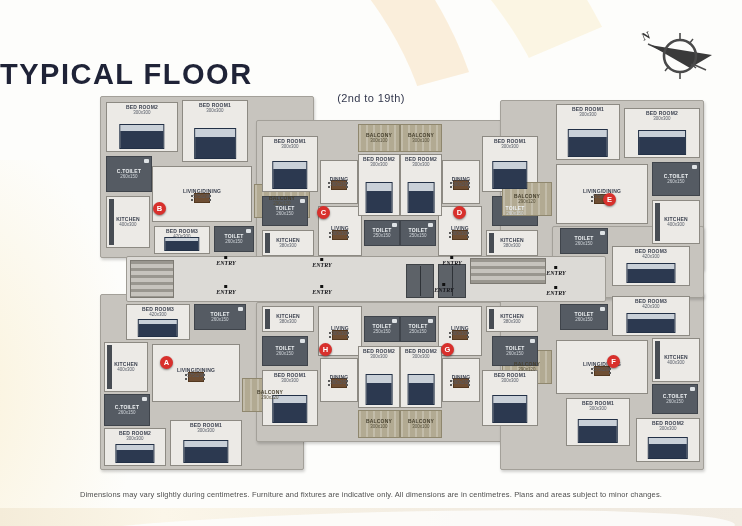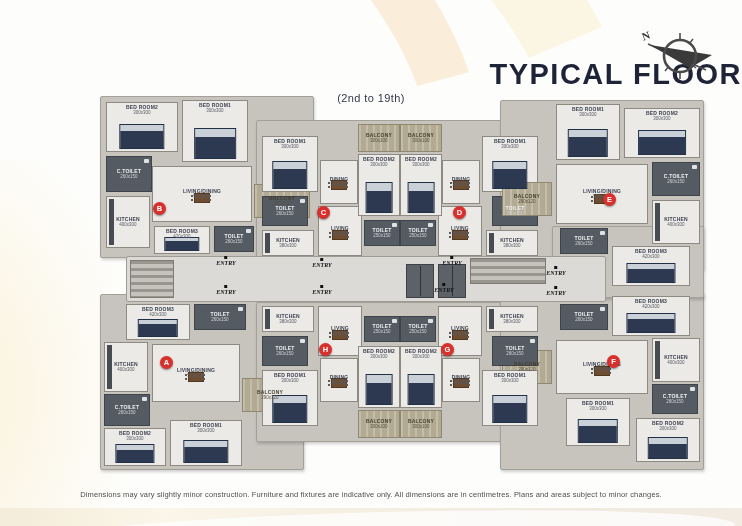--- a/index.html
+++ b/index.html
@@ -16,21 +16,21 @@
   .swirl-c{top:160px;left:-190px;width:330px;height:520px;
            background:radial-gradient(ellipse at 35% 45%,rgba(247,230,182,0.55),rgba(247,230,182,0) 70%);}
   .swirl-d{top:380px;left:-60px;width:180px;height:160px;border-radius:50%;
            border:22px solid rgba(240,214,150,0.35);border-top-color:transparent;border-right-color:transparent;
            transform:rotate(-15deg);}
   .bottom-strip{position:absolute;left:0;right:0;bottom:0;height:18px;
            background:linear-gradient(90deg,#f4ecd9 0%,#fbf6e9 22%,#f5efe3 48%,#efe9df 75%,#f2ece2 100%);}
   .bottom-swoosh{position:absolute;left:4%;bottom:-30px;width:95%;height:44px;background:#fdfdfb;
            border-radius:50%;transform:rotate(-1.5deg);opacity:.85;}
   
-  .title{position:absolute;top:58px;left:0;width:742px;text-align:right;
+  .title{position:absolute;top:58px;left:0;width:742px;text-align:left;
          font-size:29px;font-weight:800;letter-spacing:1.5px;color:#1f2337;}
   .subtitle{position:absolute;top:92px;left:0;width:742px;text-align:center;
          font-size:11px;color:#33384d;letter-spacing:.4px;}
   .compass{position:absolute;top:22px;left:638px;width:84px;height:70px;}
   
   .disclaimer{position:absolute;top:490px;left:0;width:742px;text-align:center;
          font-size:7.5px;color:#4f4f4f;letter-spacing:.15px;}
   
   #plan-layer{position:absolute;inset:0;}
   #plan-layer > div{position:absolute;box-sizing:border-box;}
@@ -532,16 +532,16 @@
       <div class="badge" style="left: 160px; top: 356px;">A</div>
       <div class="badge" style="left: 153px; top: 202px;">B</div>
       <div class="badge" style="left: 317px; top: 206px;">C</div>
       <div class="badge" style="left: 453px; top: 206px;">D</div>
       <div class="badge" style="left: 603px; top: 193px;">E</div>
       <div class="badge" style="left: 607px; top: 355px;">F</div>
       <div class="badge" style="left: 441px; top: 343px;">G</div>
       <div class="badge" style="left: 319px; top: 343px;">H</div>
     </div>
 
-  <div class="disclaimer">Dimensions may vary slightly minor construction. Furniture and fixtures are indicative only. All dimensions are in centimetres. Plans and areas subject to minor changes.</div>
+  <div class="disclaimer">Dimensions may vary slightly during centimetres. Furniture and fixtures are indicative only. All dimensions are in centimetres. Plans and areas subject to minor changes.</div>
   <div class="bottom-strip"></div>
   <div class="bottom-swoosh"></div>
 </div>
 
 </body></html>

